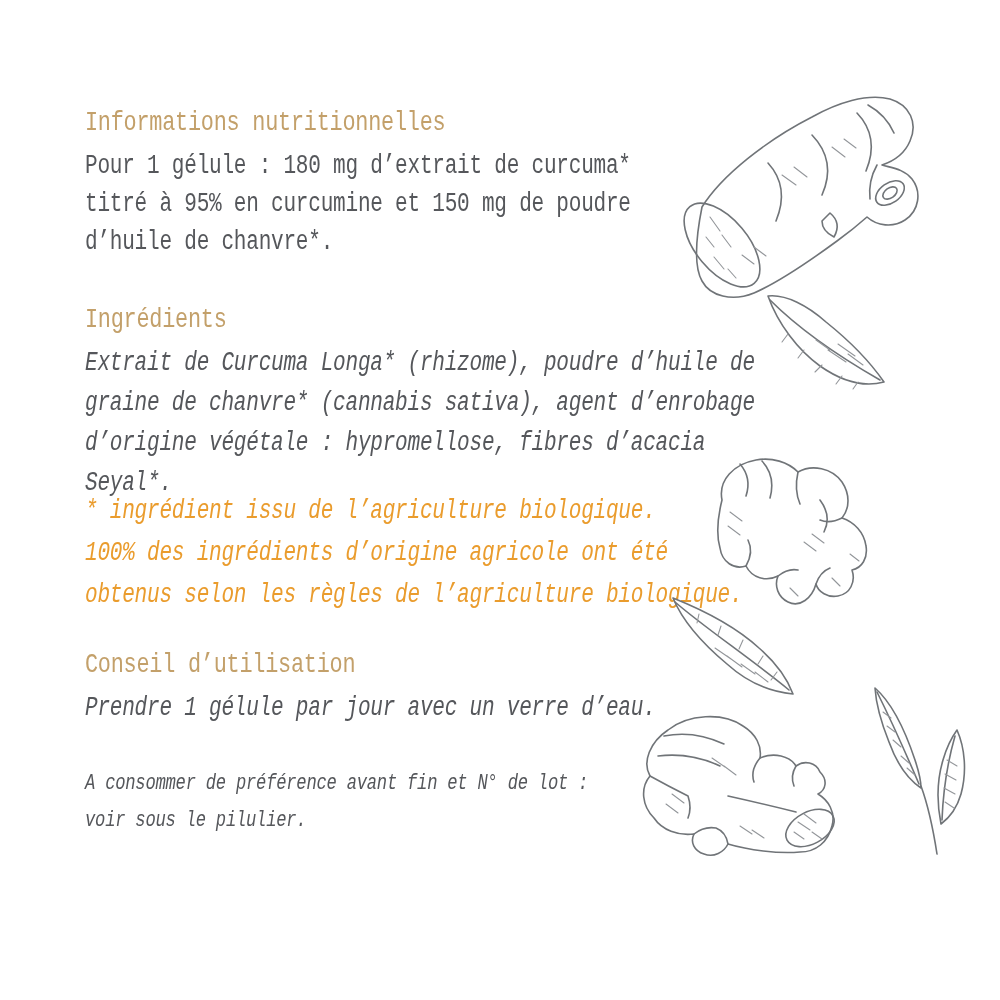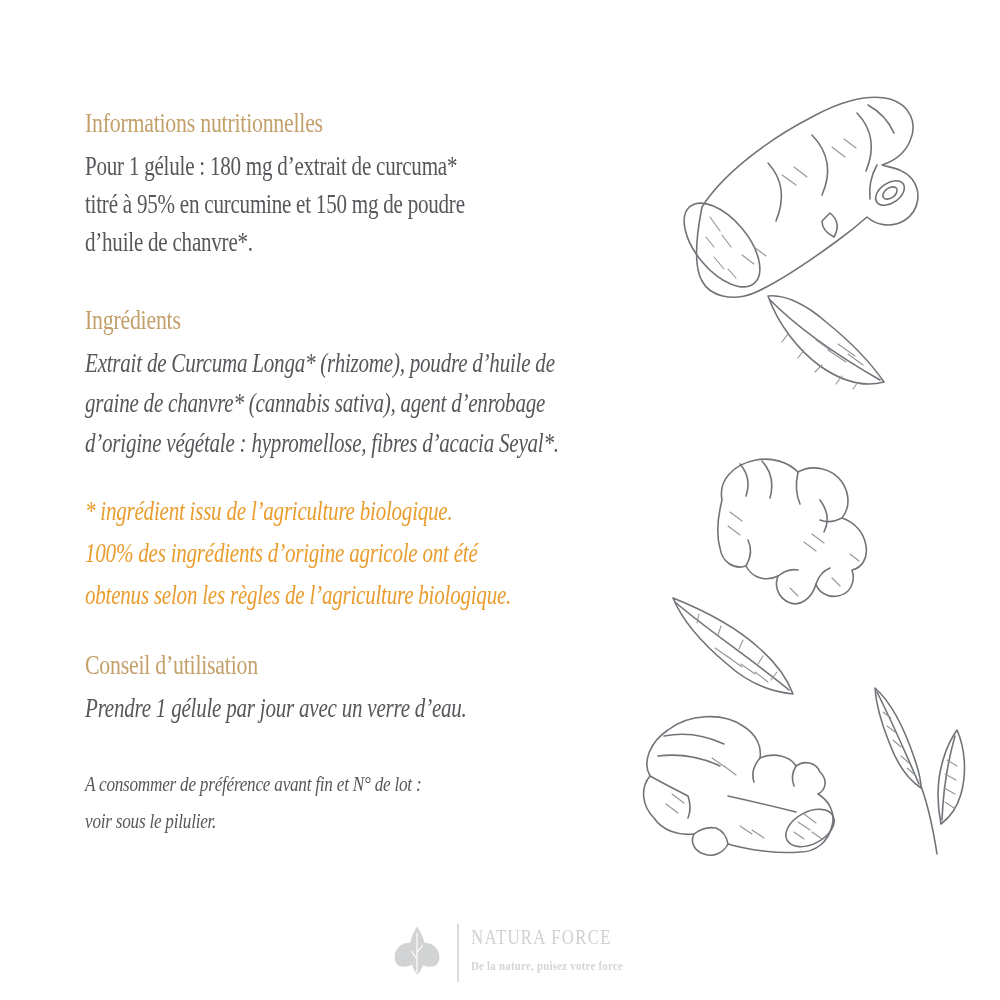--- a/index.html
+++ b/index.html
@@ -1,18 +1,18 @@
 <!DOCTYPE html>
 <html><head>
 <meta charset="utf-8">
 <style>
   html,body{margin:0;padding:0;background:#ffffff;}
   .canvas{
     position:relative;width:1000px;height:1000px;background:#ffffff;overflow:hidden;
-    font-family:Liberation Serif, serif;
+    font-family:Liberation Mono, monospace;
   }
   .txt{position:absolute;white-space:pre-line;transform:scaleX(0.78);transform-origin:0 0;letter-spacing:-0.3px;}
   .heading{font-size:28px;line-height:34px;color:#c3a06a;font-weight:500;}
   .body-upright{font-size:27px;line-height:38px;color:#55575b;font-weight:500;}
   .body-italic{font-size:27px;line-height:40px;color:#55575b;font-style:italic;font-weight:500;}
   .organic{font-size:27px;line-height:42px;color:#ea9c2d;font-style:italic;font-weight:500;}
   .smallnote{font-size:22px;line-height:37px;color:#55575b;font-style:italic;font-weight:500;}
   .sketch{position:absolute;}
   .sketch path,.sketch ellipse,.sketch line{fill:none;stroke:#707478;stroke-width:1.6;stroke-linecap:round;stroke-linejoin:round;}
   .sketch .fillw{fill:#ffffff;}
@@ -110,25 +110,14 @@
   <svg class="sketch" style="left:845px;top:668px;" width="140" height="190" viewBox="0 0 140 190" aria-hidden="true">
     <path d="M92,186 C88,160 84,140 76,118"></path>
     <path class="fillw" d="M30,20 C46,34 60,62 70,92 C74,104 76,112 76,120 C64,112 52,96 44,74 C36,54 31,36 30,20 Z"></path>
     <path d="M32,24 C46,52 62,88 74,116"></path>
     <path class="fillw" d="M112,62 C120,80 122,104 116,126 C112,140 104,150 96,156 C92,136 92,112 98,92 C102,78 107,69 112,62 Z"></path>
     <path d="M110,68 C102,96 98,126 97,152"></path>
     <path class="hatch" d="M38,44 l8,6 M42,58 l8,6 M48,72 l8,7 M56,88 l8,7 M62,100 l8,7"></path>
     <path class="hatch" d="M102,92 l10,6 M100,106 l11,6 M99,120 l11,6 M100,134 l9,6"></path>
   </svg>
 
-  <div class="logo">
-    <svg class="logo-icon" viewBox="0 0 66 64" aria-hidden="true">
-      <path fill="#d2d3d4" d="M6,44 C3,31 13,20 27,22 C34,23 39,28 41,33 C37,46 22,55 10,50 C8,48 7,46 6,44 Z"></path>
-      <path fill="#d2d3d4" d="M60,44 C63,31 53,20 39,22 C32,23 27,28 25,33 C29,46 44,55 56,50 C58,48 59,46 60,44 Z"></path>
-      <path fill="#d2d3d4" d="M33,2 C42,14 46,30 42,45 C40,53 36,59 33,61 C27,53 21,36 25,20 C27,12 30,6 33,2 Z"></path>
-      <path d="M33,58 L33,10 M33,42 L26,32 M33,34 L40,25" stroke="#ffffff" stroke-width="1.4" fill="none" stroke-linecap="round"></path>
-    </svg>
-    <div class="logo-divider"></div>
-    <div class="brand">NATURA FORCE</div>
-    <div class="tagline">De la nature, puisez votre force</div>
-  </div>
 
 </div>
 
 </body></html>

